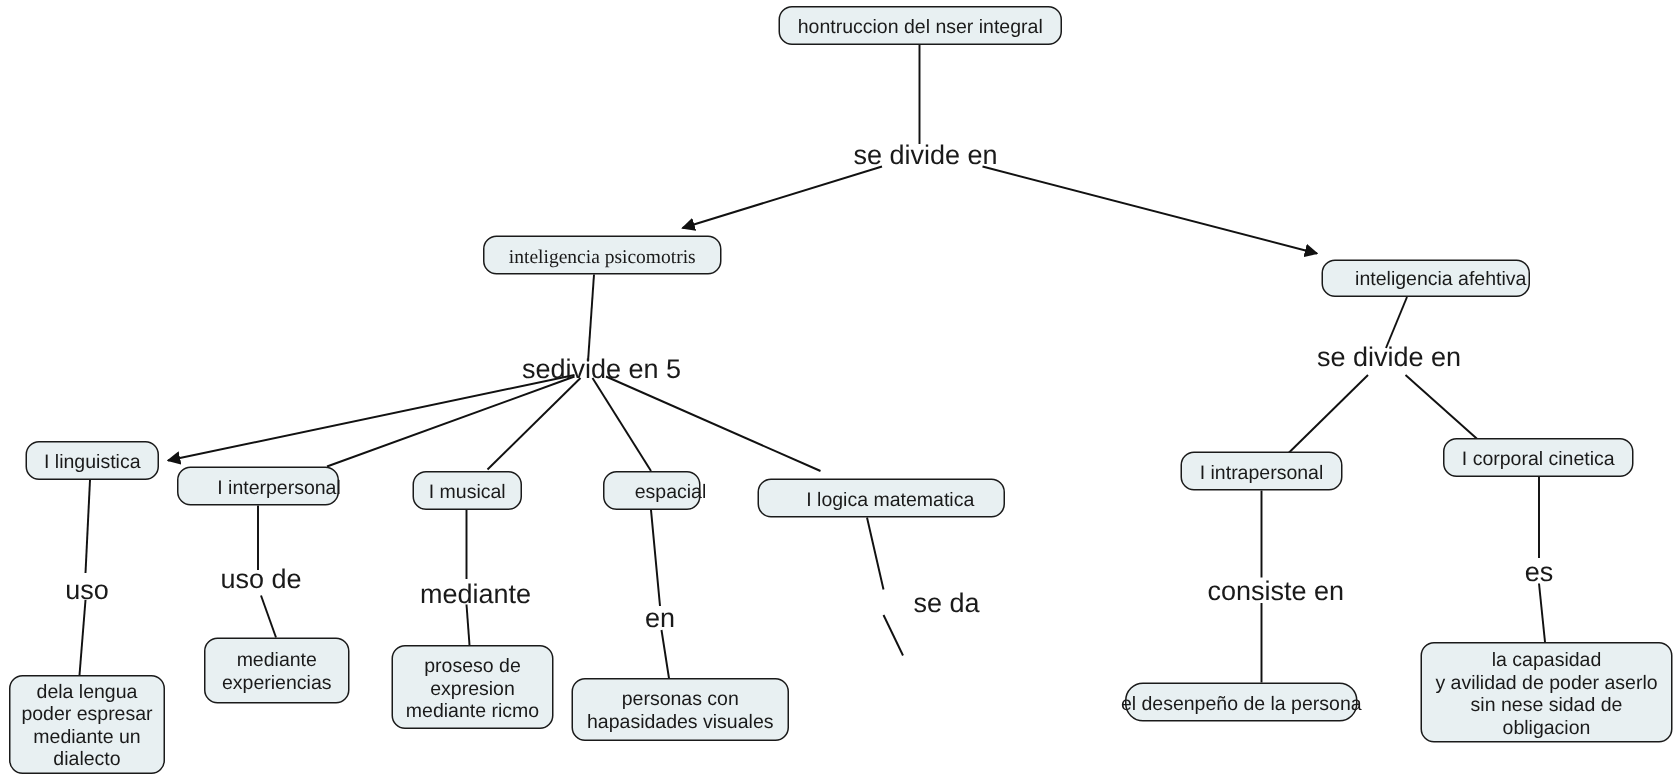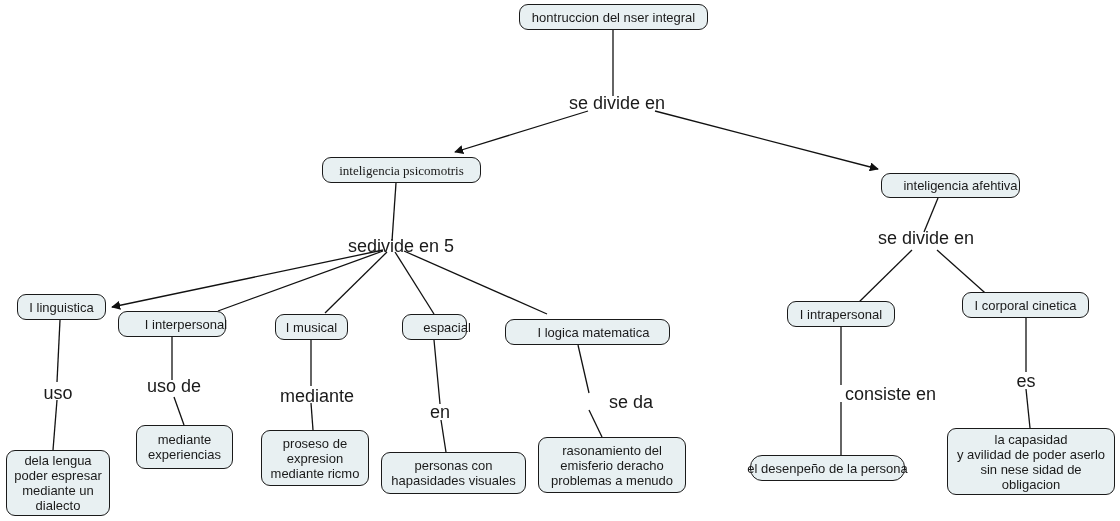--- a/index.html
+++ b/index.html
@@ -133,23 +133,20 @@
   <div class="node" style="left:136px; top:425px; width:97px; height:44px;">mediante
 experiencias</div>
 
   <div class="node" style="left:261px; top:430px; width:108px; height:56px;">proseso de
 expresion
 mediante ricmo</div>
 
   <div class="node" style="left:381px; top:452px; width:145px; height:42px;">personas con
 hapasidades visuales</div>
 
-  <div class="node" style="left:538px; top:437px; width:148px; height:56px;">rasonamiento del
-emisferio deracho
-problemas a menudo</div>
 
   <div class="node" style="left:750px; top:455px; width:155px; height:26px;border-radius:12px;">el desenpeño de la persona</div>
 
   <div class="node" style="left:947px; top:428px; width:168px; height:67px;">la capasidad
 y avilidad de poder aserlo
 sin nese sidad de
 obligacion</div>
 
   <div class="label" style="left:569px; top:96px; width:92px;">se divide en</div>
 
@@ -160,17 +157,17 @@
   <div class="label" style="left:38px; top:386px; width:40px;">uso</div>
 
   <div class="label" style="left:147px; top:379px; width:54px;">uso de</div>
 
   <div class="label" style="left:280px; top:389px; width:62px;">mediante</div>
 
   <div class="label" style="left:425px; top:405px; width:30px;">en</div>
 
   <div class="label" style="left:566px; top:395px; width:44px;margin-left:43px;">se da</div>
 
-  <div class="label" style="left:805px; top:387px; width:74px;margin-left:40px;">consiste en</div>
+  <div class="label" style="left:805px; top:387px; width:74px;">consiste en</div>
 
   <div class="label" style="left:1012px; top:374px; width:28px;">es</div>
 
 </div>
 
 </body></html>

